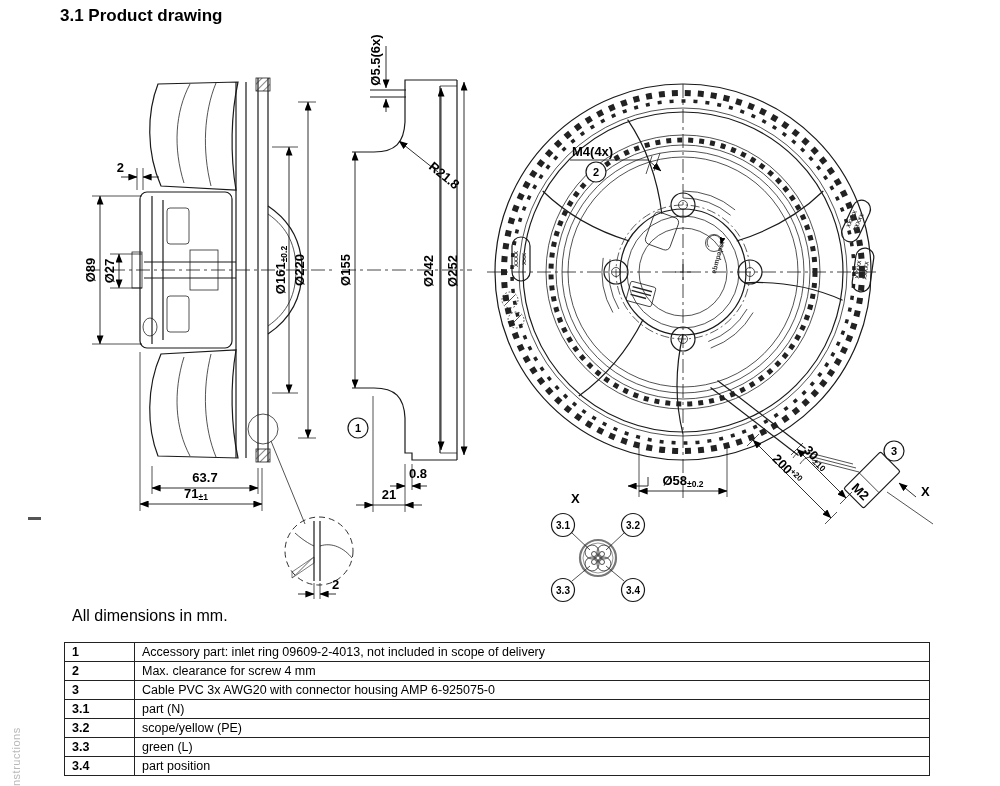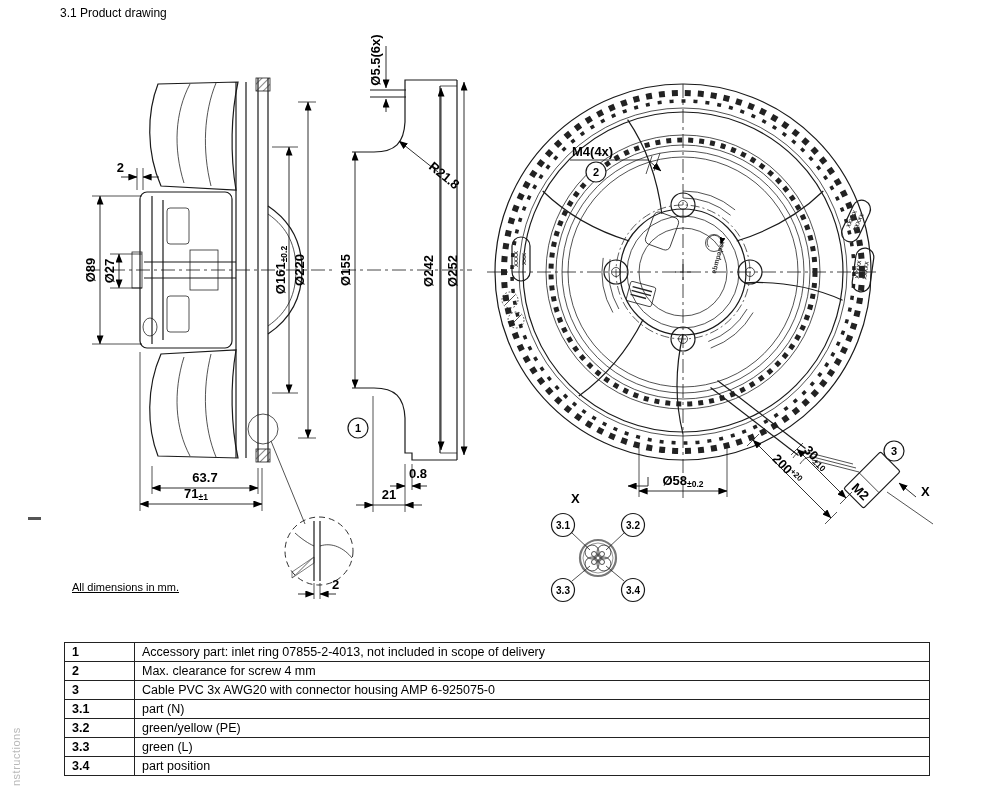--- a/index.html
+++ b/index.html
@@ -1,19 +1,19 @@
 <!DOCTYPE html>
 <html><head>
 <meta charset="utf-8">
 <style>
   html,body{margin:0;padding:0;background:#fff;}
   #page{position:relative;width:1000px;height:786px;background:#ffffff;overflow:hidden;
         font-family:"Liberation Sans","DejaVu Sans",sans-serif;color:#111;}
-  .title{position:absolute;left:60px;top:6px;font-size:12px;font-weight:normal;color:#000;}
-  .note{position:absolute;left:72px;top:581px;font-size:11px;color:#000;text-decoration:underline;}
+  .title{position:absolute;left:60px;top:6px;font-size:17px;font-weight:bold;color:#000;}
+  .note{position:absolute;left:72px;top:607px;font-size:16px;color:#000;}
   .side-note{position:absolute;left:10px;top:786px;transform-origin:0 0;transform:rotate(-90deg);
              width:92px;font-size:11px;color:#b8b8b8;letter-spacing:.5px;}
   .fold-mark{position:absolute;left:28px;top:517px;width:13px;height:3px;background:#555;}
   svg{position:absolute;left:0;top:0;}
   .ln{fill:none;stroke:#1a1a1a;stroke-width:1.2;}
   .thin{fill:none;stroke:#1a1a1a;stroke-width:0.75;}
   .dim{fill:none;stroke:#1a1a1a;stroke-width:0.9;}
   .cl{fill:none;stroke:#1a1a1a;stroke-width:0.8;stroke-dasharray:14 4 3 4;}
   .cl2{fill:none;stroke:#1a1a1a;stroke-width:0.7;stroke-dasharray:9 3 2 3;}
   .dash{fill:none;stroke:#1a1a1a;stroke-width:0.9;stroke-dasharray:6 4;}
@@ -334,37 +334,37 @@
   </svg>
 
   <div class="note">All dimensions in mm.</div>
   <div class="fold-mark"></div>
   <div class="side-note">nstructions</div>
 
   <table class="legend">
     <tbody>
       <tr>
           <td class="id">1</td>
-          <td>Accessory part: inlet ring 07855-2-4013, not included in scope of delivery</td>
+          <td>Accessory part: inlet ring 09609-2-4013, not included in scope of delivery</td>
         </tr>
       <tr>
           <td class="id">2</td>
           <td>Max. clearance for screw 4 mm</td>
         </tr>
       <tr>
           <td class="id">3</td>
           <td>Cable PVC 3x AWG20 with connector housing AMP 6-925075-0</td>
         </tr>
       <tr>
           <td class="id">3.1</td>
           <td>part (N)</td>
         </tr>
       <tr>
           <td class="id">3.2</td>
-          <td>green/yellow (PE)</td>
+          <td>scope/yellow (PE)</td>
         </tr>
       <tr>
           <td class="id">3.3</td>
           <td>green (L)</td>
         </tr>
       <tr>
           <td class="id">3.4</td>
           <td>part position</td>
         </tr>
     </tbody>

